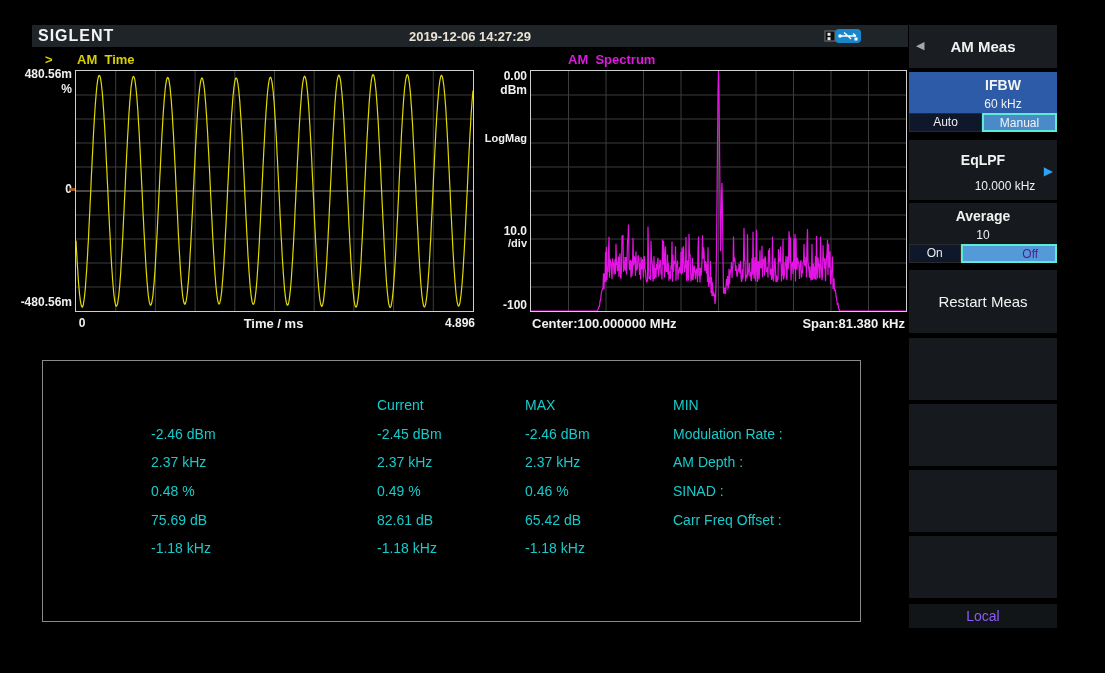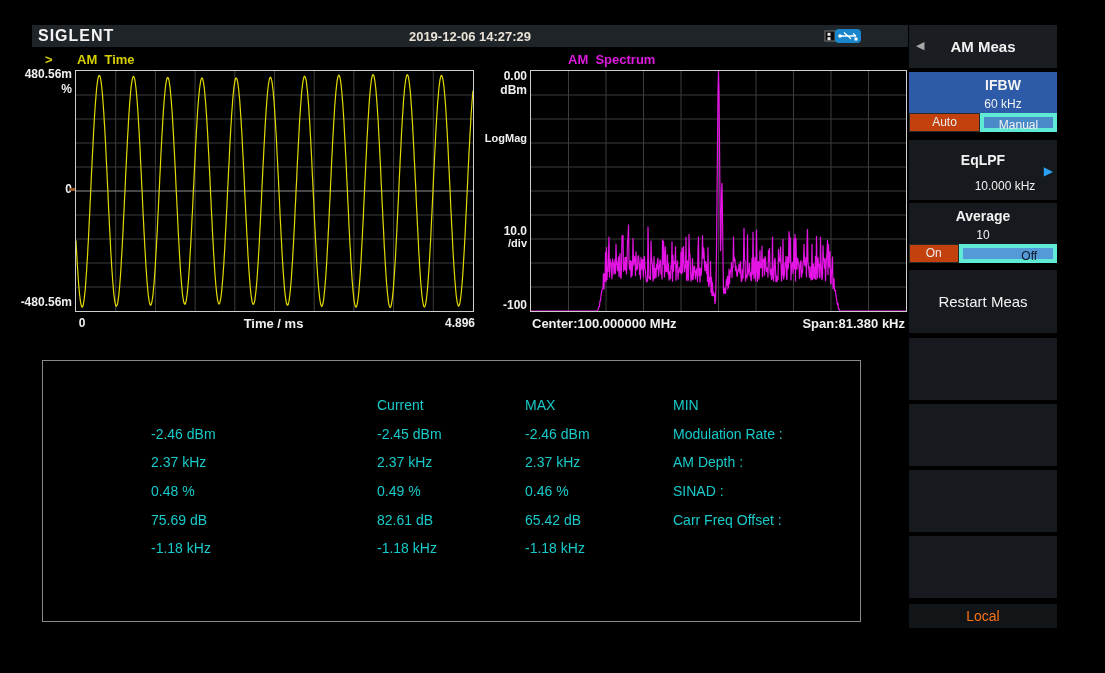--- a/index.html
+++ b/index.html
@@ -32,27 +32,27 @@
   
   .sk{left:909px;width:148px;background:#16191d;color:#f2f2f2;box-sizing:border-box;}
   .sk-title{background:#1a1e22;}
   .sk-title .cap{display:block;text-align:center;font-size:15px;font-weight:700;line-height:43px;}
   .back-arrow{left:7px;top:15px;color:#a8a8a8;font-size:11px;line-height:11px;}
   .sk .lab{display:block;text-align:center;font-weight:700;font-size:14px;margin-top:5px;}
   .sk .val{display:block;text-align:center;font-size:12px;margin-top:4px;}
   .sk-blue{background:#2d5ba7;}
   .toggle{position:absolute;left:0;bottom:0;width:100%;height:19px;display:flex;}
   .tg{flex:1;text-align:center;font-size:12px;line-height:17px;box-sizing:border-box;}
-  .tg-dark{background:#c2410c;color:#ececec;border:1px solid #2a2a2a;}
-  .tg-hl{background:#559ad8;border:4px solid #5eead4;}
+  .tg-dark{background:#0f172a;color:#ececec;border:1px solid #2a2a2a;}
+  .tg-hl{background:#559ad8;border:2px solid #5eead4;}
   .tg-hl.lt{background:#4a8ac9;color:#f2f2f2;}
-  .tg-hl.dk{color:#0f172a;padding-left:43px;}
+  .tg-hl.dk{color:#4c1d95;padding-left:43px;}
   .submenu-arrow{right:4px;top:24px;color:#2ba2f5;font-size:12px;}
   .sk-big .cap2{display:block;text-align:center;font-size:15px;font-weight:400;line-height:63px;}
-  .local{left:909px;top:604px;width:148px;height:24px;background:#121518;color:#f97316;
+  .local{left:909px;top:604px;width:148px;height:24px;background:#121518;color:#8b5cf6;
          text-align:center;font-size:14px;line-height:24px;font-weight:400;}
 </style>
 </head>
 <body>
 
 <div class="abs topbar">
   <div class="abs logo">SIGLENT</div>
   <div class="abs timestamp">2019-12-06 14:27:29</div>
   <div class="abs usb">
     <svg width="38" height="16" viewBox="0 0 38 16">

